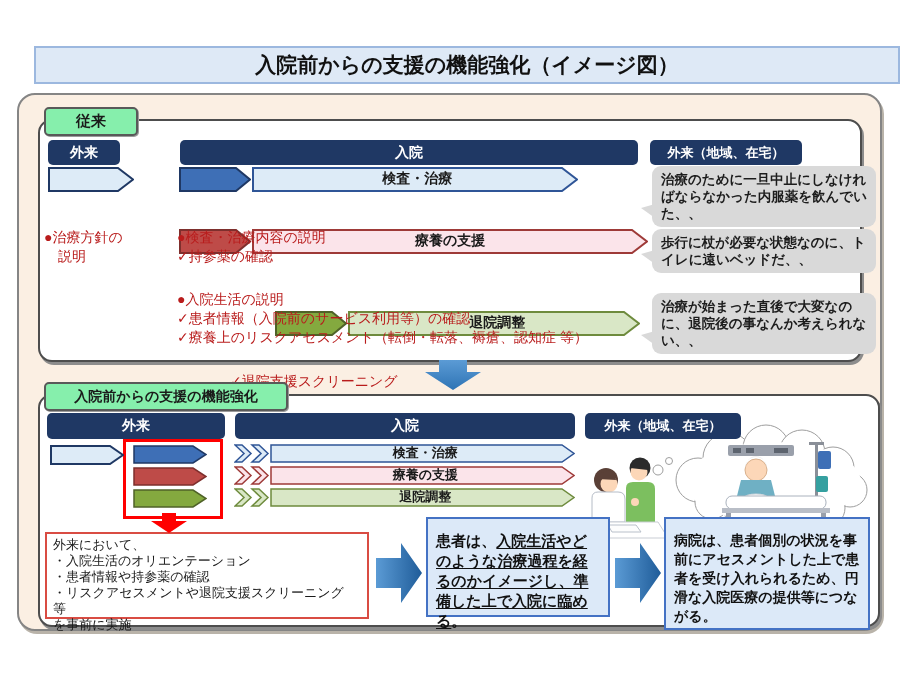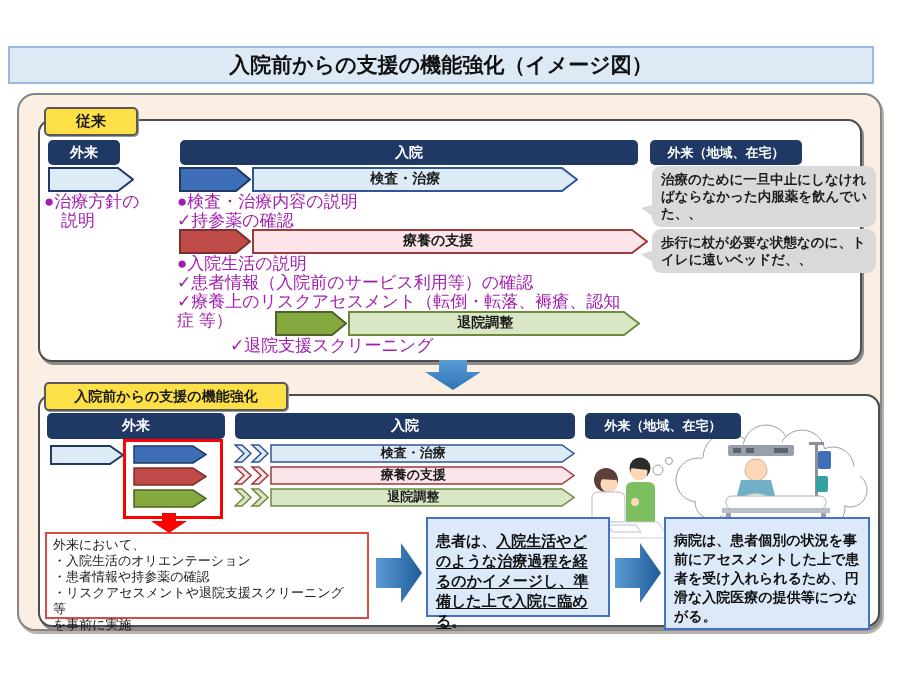--- a/index.html
+++ b/index.html
@@ -1,52 +1,52 @@
 <!DOCTYPE html>
 <html lang="ja"><head>
 <meta charset="utf-8">
 <style>
   html,body{margin:0;padding:0;background:#fff;}
   .page{position:relative;width:900px;height:675px;background:#ffffff;overflow:hidden;
         font-family:"Liberation Sans","DejaVu Sans",sans-serif;color:#1a1a1a;}
   .abs{position:absolute;}
 
   
-  .title-bar{left:8px;top:46px;width:862px;height:34px;background:#DEE9F6;
+  .title-bar{left:34px;top:46px;width:862px;height:34px;background:#DEE9F6;
              border:2px solid #9CB8DF;display:flex;align-items:center;justify-content:center;
              font-size:21px;font-weight:bold;color:#111;}
 
   
   .outer-panel{left:17px;top:93px;width:861px;height:534px;background:#FBEFE3;
                border:2px solid #858585;border-radius:18px;box-shadow:2px 3px 0 #b9b3a9;}
 
   
   .section-box{background:#ffffff;border:2px solid #4d4d4d;border-radius:14px;
                box-shadow:2px 3px 0 #8c8c8c;}
   .sec-conventional{left:38px;top:119px;width:820px;height:239px;}
   .sec-enhanced{left:38px;top:394px;width:838px;height:229px;}
 
   
-  .tab{background:#fde047;border:2px solid #595959;border-radius:5px;z-index:6;
+  .tab{background:#86efac;border:2px solid #595959;border-radius:5px;z-index:6;
        display:flex;align-items:center;justify-content:center;font-weight:bold;
        box-shadow:1px 1px 0 #9b9b9b;}
   .tab-conv{left:44px;top:107px;width:90px;height:25px;font-size:15px;}
   .tab-enh{left:44px;top:382px;width:240px;height:25px;font-size:14px;}
 
   
   .navy-head{background:#1F3864;color:#fff;font-weight:bold;border-radius:5px;
              display:flex;align-items:center;justify-content:center;z-index:5;}
 
   
   .arrow{z-index:3;}
   .arrow svg{display:block;}
   .arrow .lbl{position:absolute;left:0;top:50%;transform:translateY(-54%);width:94%;
-              text-align:center;font-weight:bold;color:#1a1a1a;}
-
-  .notes{font-size:17px;line-height:19px;white-space:pre-line;color:#a21caf;z-index:4;}
+              text-align:center;font-weight:bold;color:#1a1a1a;padding-left:12px;}
+
+  .notes{font-size:14px;line-height:19px;white-space:pre-line;color:#b91c1c;z-index:4;margin-top:36px;}
 
   
   .bubble{left:652px;width:206px;background:#D9D9D9;border-radius:9px;padding:5px 9px;
           font-size:13.5px;line-height:17px;font-weight:600;color:#1c1c1c;z-index:4;}
   .bubble::before{content:"";position:absolute;left:-11px;bottom:9px;width:0;height:0;
           border-style:solid;border-width:4px 14px 10px 0;
           border-color:transparent #D9D9D9 transparent transparent;}
 
   
   .red-frame{left:123px;top:439px;width:94px;height:74px;border:3px solid #FF0000;z-index:2;}
@@ -126,20 +126,21 @@
   <div class="abs arrow" style="left:348px;top:311px;width:292px;">
     <svg width="292" height="25" viewBox="0 0 292 25">
         <polygon points="1,1 276,1 291,12.5 276,24 1,24" fill="#D9E7C6" stroke="#6E8B3D" stroke-width="2"></polygon>
       </svg>
     <span class="lbl" style="font-size:14px;">退院調整</span>
   </div>
   <div class="abs notes" style="left:230px;top:336px;width:260px;">✓退院支援スクリーニング</div>
 
   <div class="abs bubble" style="top:166px;">治療のために一旦中止にしなければならなかった内服薬を飲んでいた、、</div>
   <div class="abs bubble" style="top:229px;">歩行に杖が必要な状態なのに、トイレに遠いベッドだ、、</div>
+  <div class="abs bubble" style="top:293px;">治療が始まった直後で大変なのに、退院後の事なんか考えられない、、</div>
 
   <div class="abs" style="left:425px;top:360px;z-index:5;">
     <svg width="56" height="31" viewBox="0 0 56 31">
       <defs>
           <linearGradient id="gdown" x1="0" y1="0" x2="0" y2="1">
         <stop offset="0" stop-color="#5B9BD5"></stop>
             <stop offset="1" stop-color="#2E74B5"></stop>
           </linearGradient>
         </defs>
       <polygon points="14,0 42,0 42,12 56,12 28,30 0,12 14,12" fill="url(#gdown)"></polygon>

